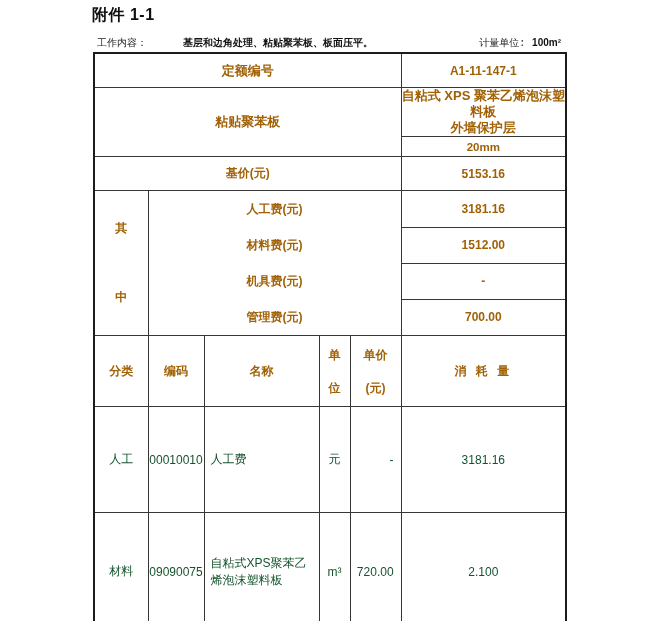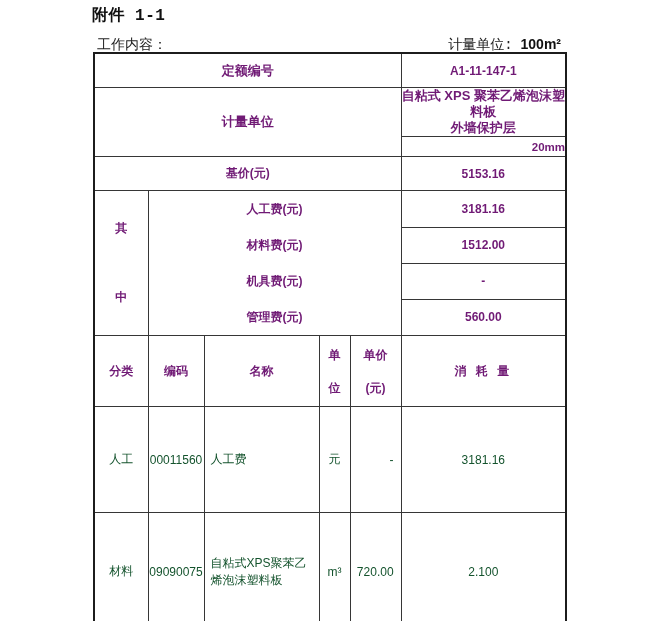--- a/index.html
+++ b/index.html
@@ -3,62 +3,63 @@
 <meta charset="utf-8">
 <style>
   html,body { margin:0; padding:0; background:#ffffff; }
   .page {
     position:relative; width:654px; height:621px; background:#ffffff;
     font-family:"Liberation Sans","DejaVu Sans",sans-serif; color:#1a1a1a;
     overflow:hidden;
   }
   .doc-title {
     position:absolute; left:92px; top:5px;
-    font-size:16px; font-weight:bold; letter-spacing:0.5px; color:#111;font-family:Liberation Mono, monospace;
+    font-size:16px; font-weight:bold; letter-spacing:0.5px; color:#111;
   }
-  .meta-line { position:absolute; left:97px; top:36px; width:466px; height:16px; font-size:14px; }
+  .meta-line { position:absolute; left:97px; top:36px; width:466px; height:16px; font-size:10px; }
   .wc-label { position:absolute; left:0; top:0; color:#222; }
   .wc-text  { position:absolute; left:86px; top:0; font-weight:bold; color:#111; }
   .unit-wrap { position:absolute; right:2px; top:0; white-space:nowrap; }
   .unit-label { color:#222;font-family:Liberation Mono, monospace; }
   .unit-value { font-weight:bold; color:#111; margin-left:4px;text-align:center; }
 
   table.doc-table {
     position:absolute; left:93px; top:52px; width:472px;
     border-collapse:collapse; table-layout:fixed;
     border:2px solid #1c1c1c;
   }
   td {
     border:1px solid #363636; padding:0; margin:0;
     text-align:center; vertical-align:middle;
-    font-size:12px; font-weight:bold; color:#701a75;
+    font-size:12px; font-weight:bold; color:#a16207;
     overflow:hidden;
   }
   td.lg { font-size:13px; }
   td.noh-b { border-bottom:none; }
   td.noh-t { border-top:none; }
   .name-val-line { line-height:16px; font-size:13px; font-weight:bold; }
-  .spec-cell { font-size:11.5px;text-align:right; }
+  .spec-cell { font-size:11.5px; }
   .among-cell { }
   .among-box { display:flex; flex-direction:column; justify-content:space-around; height:138px; }
   .two-line div { height:33px; line-height:34px; }
   .amount-hdr { letter-spacing:3px;margin-left:40px; }
   td.data { font-weight:normal; color:#14532d; }
   td.name-data { text-align:left; padding:3px 6px; line-height:17px; }
   td.price-data { text-align:right; padding-right:7px; }
 </style>
 </head>
 <body>
 
 <div class="page">
 
   <div class="doc-title">附件 1-1</div>
 
   <div class="meta-line">
     <span class="wc-label">工作内容：</span>
+    <span class="wc-text">基层和边角处理、粘贴聚苯板、板面压平。</span>
     <span class="unit-wrap">
       <span class="unit-label">计量单位:</span>
       <span class="unit-value">100m²</span>
     </span>
   </div>
 
   <table class="doc-table">
     <colgroup>
       <col style="width:54px">
         <col style="width:56px">
@@ -68,21 +69,21 @@
         <col style="width:165px">
     </colgroup>
 
     <tbody>
         <tr>
       <td colspan="5" class="lg" style="height:33px">定额编号</td>
       <td>A1-11-147-1</td>
     </tr>
 
     <tr>
-      <td colspan="5" rowspan="2" class="lg" style="height:56px">计量单位</td>
+      <td colspan="5" rowspan="2" class="lg" style="height:56px">粘贴聚苯板</td>
       <td style="height:37px">
         <div class="name-val-line">自粘式 XPS 聚苯乙烯泡沫塑料板</div>
         <div class="name-val-line">外墙保护层</div>
       </td>
     </tr>
     <tr>
       <td class="spec-cell" style="height:19px">20mm</td>
     </tr>
 
     <tr>
@@ -103,41 +104,41 @@
     <tr>
       <td colspan="4" class="noh-b noh-t" style="height:36px">材料费(元)</td>
       <td>1512.00</td>
     </tr>
     <tr>
       <td colspan="4" class="noh-b noh-t" style="height:36px">机具费(元)</td>
       <td>-</td>
     </tr>
     <tr>
       <td colspan="4" class="noh-t" style="height:36px">管理费(元)</td>
-      <td>560.00</td>
+      <td>700.00</td>
     </tr>
 
     <tr>
       <td style="height:70px">分类</td>
       <td>编码</td>
       <td>名称</td>
       <td class="two-line">
         <div>单</div>
         <div>位</div>
       </td>
       <td class="two-line">
         <div>单价</div>
         <div>(元)</div>
       </td>
       <td class="amount-hdr">消 耗 量</td>
     </tr>
 
     <tr>
       <td class="data" style="height:105px">人工</td>
-      <td class="data">00011560</td>
+      <td class="data">00010010</td>
       <td class="data name-data">人工费</td>
       <td class="data">元</td>
       <td class="data price-data">-</td>
       <td class="data">3181.16</td>
     </tr>
 
     <tr>
       <td class="data" style="height:117px">材料</td>
       <td class="data">09090075</td>
       <td class="data name-data">自粘式XPS聚苯乙烯泡沫塑料板</td>

